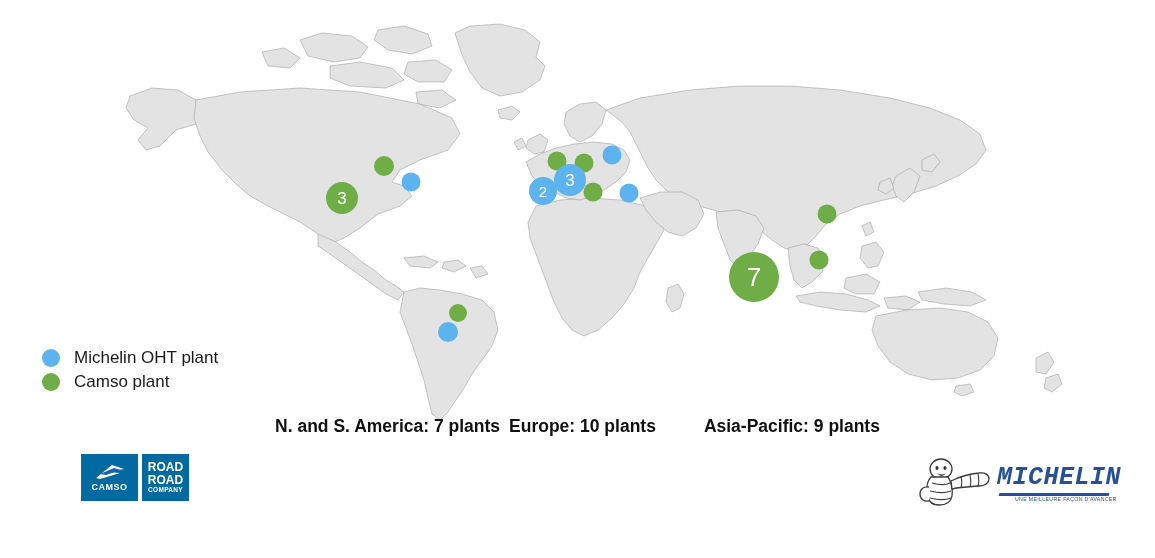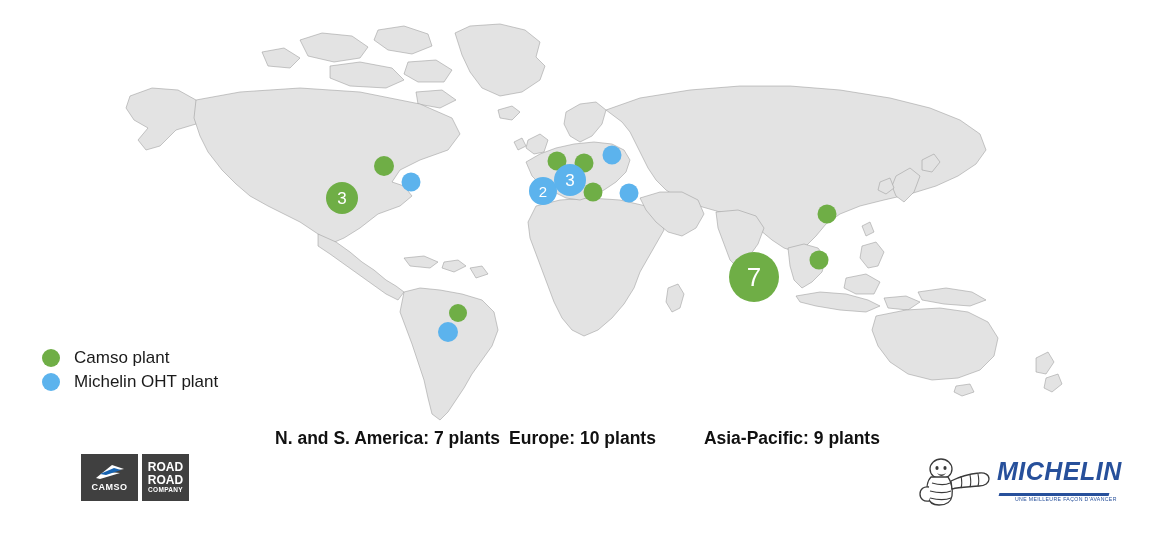--- a/index.html
+++ b/index.html
@@ -84,42 +84,42 @@
     margin-left: 14px;
     font-size: 17px;
     color: #1a1a1a;
     white-space: nowrap;
   }
 
   
   #caption {
     position: absolute;
     left: 0;
-    top: 428px;
+    top: 416px;
     width: 1155px;
     text-align: center;
     font-size: 17.5px;
     font-weight: bold;
     color: #111111;
     white-space: nowrap;
   }
   #caption .cap-seg { display: inline-block; }
   #caption .gap-sm { display: inline-block; width: 9px; }
   #caption .gap-lg { display: inline-block; width: 48px; }
 
   
   #camso-logo {
     position: absolute;
     left: 81px;
     top: 454px;
     display: flex;
     gap: 4px;
   }
   .camso-box {
-    background: #404040;
+    background: #0369a1;
     display: flex;
     flex-direction: column;
     align-items: center;
     justify-content: center;
   }
   #camso-box-left {
     width: 57px;
     height: 47px;
   }
   #camso-box-right {
@@ -149,22 +149,22 @@
   #michelin-logo {
     position: absolute;
     left: 915px;
     top: 455px;
     width: 200px;
     height: 56px;
   }
   #michelin-word {
     position: absolute;
     left: 82px;
-    top: 4px;
-    font-family: Liberation Sans, sans-serif;
+    top: 10px;
+    font-family: Liberation Mono, monospace;
     font-weight: bold;
     font-style: italic;
     font-size: 25px;
     letter-spacing: 0.5px;
     color: #27509b;
     line-height: 1;
   }
   #michelin-rule {
     position: absolute;
     left: 84px;
@@ -285,26 +285,26 @@
         <div class="marker green" title="Camso plant — Asia-Pacific" style="left: 827px; top: 214px; width: 19px; height: 19px; font-size: 10px;"></div>
         <div class="marker green" title="Camso plant — Asia-Pacific" style="left: 819px; top: 260px; width: 19px; height: 19px; font-size: 10px;"></div>
         <div class="marker green" title="Camso plant — Asia-Pacific" style="left: 754px; top: 277px; width: 50px; height: 50px; font-size: 26px;">
           <span>7</span>
         </div>
       </div>
   </div>
 
   <div id="legend">
     <div class="legend-row">
+      <span class="legend-swatch blue"></span>
+      <span class="legend-label">Michelin OHT plant</span>
+    </div>
+    <div class="legend-row">
       <span class="legend-swatch green"></span>
       <span class="legend-label">Camso plant</span>
-    </div>
-    <div class="legend-row">
-      <span class="legend-swatch blue"></span>
-      <span class="legend-label">Michelin OHT plant</span>
     </div>
   </div>
 
   <div id="caption">
     <span class="cap-seg">N. and S. America: 7 plants</span><span class="gap-sm"></span><span class="cap-seg">Europe: 10 plants</span><span class="gap-lg"></span><span class="cap-seg">Asia-Pacific: 9 plants</span>
   </div>
 
   <div id="camso-logo">
     <div class="camso-box" id="camso-box-left">
       <svg width="32" height="17" viewBox="0 0 32 17">

